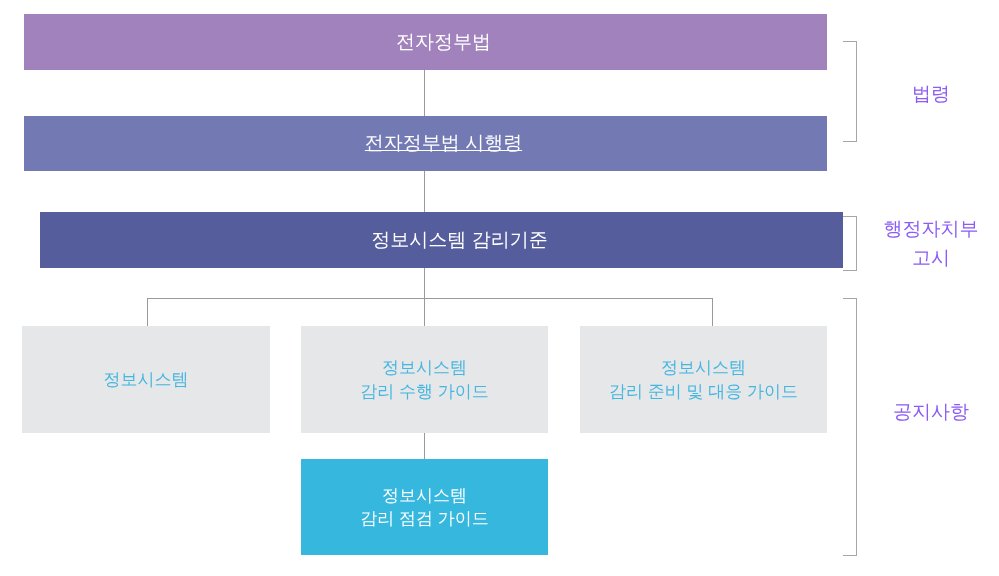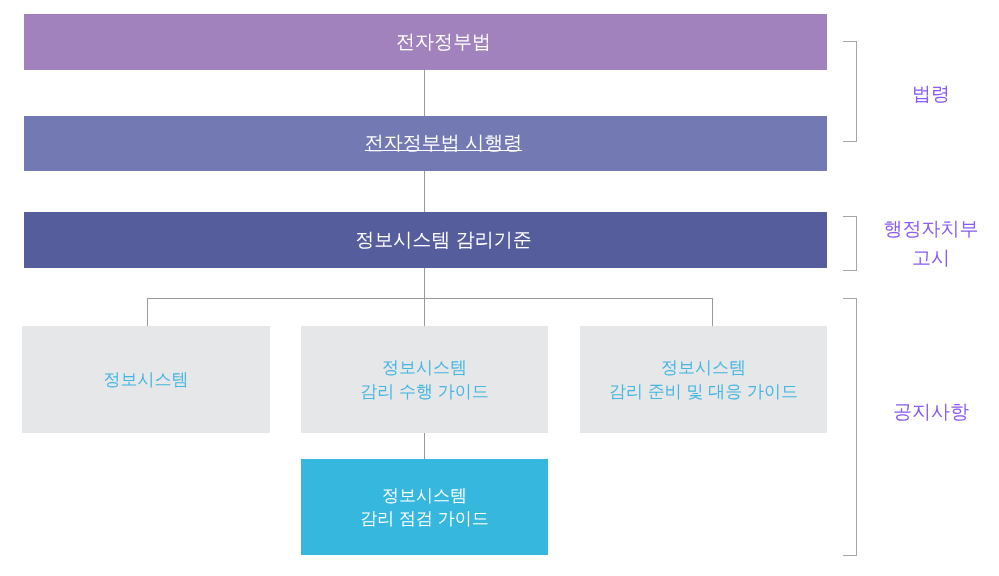--- a/index.html
+++ b/index.html
@@ -37,21 +37,21 @@
   }
 
   
   .bar {
     font-size: 19px;
     color: #ffffff;
     padding-left: 36px;
   }
   #node-egov-law      { left: 24px; top: 14px;  width: 803px; height: 56px; background: #a182bd; }
   #node-egov-decree   { left: 24px; top: 116px; width: 803px; height: 55px; background: #7379b3; text-decoration: underline; }
-  #node-audit-standard{ left: 24px; top: 212px; width: 803px; height: 56px; background: #555d9c; }
+  #node-audit-standard{ left: 40px; top: 212px; width: 803px; height: 56px; background: #555d9c; }
 
   
   .guide {
     background: #e6e7e9;
     color: #45b6e0;
     font-size: 17px;
     height: 107px;
   }
   #node-guide-order  { left: 22px;  top: 326px; width: 248px; }
   #node-guide-exec   { left: 301px; top: 326px; width: 247px; }

